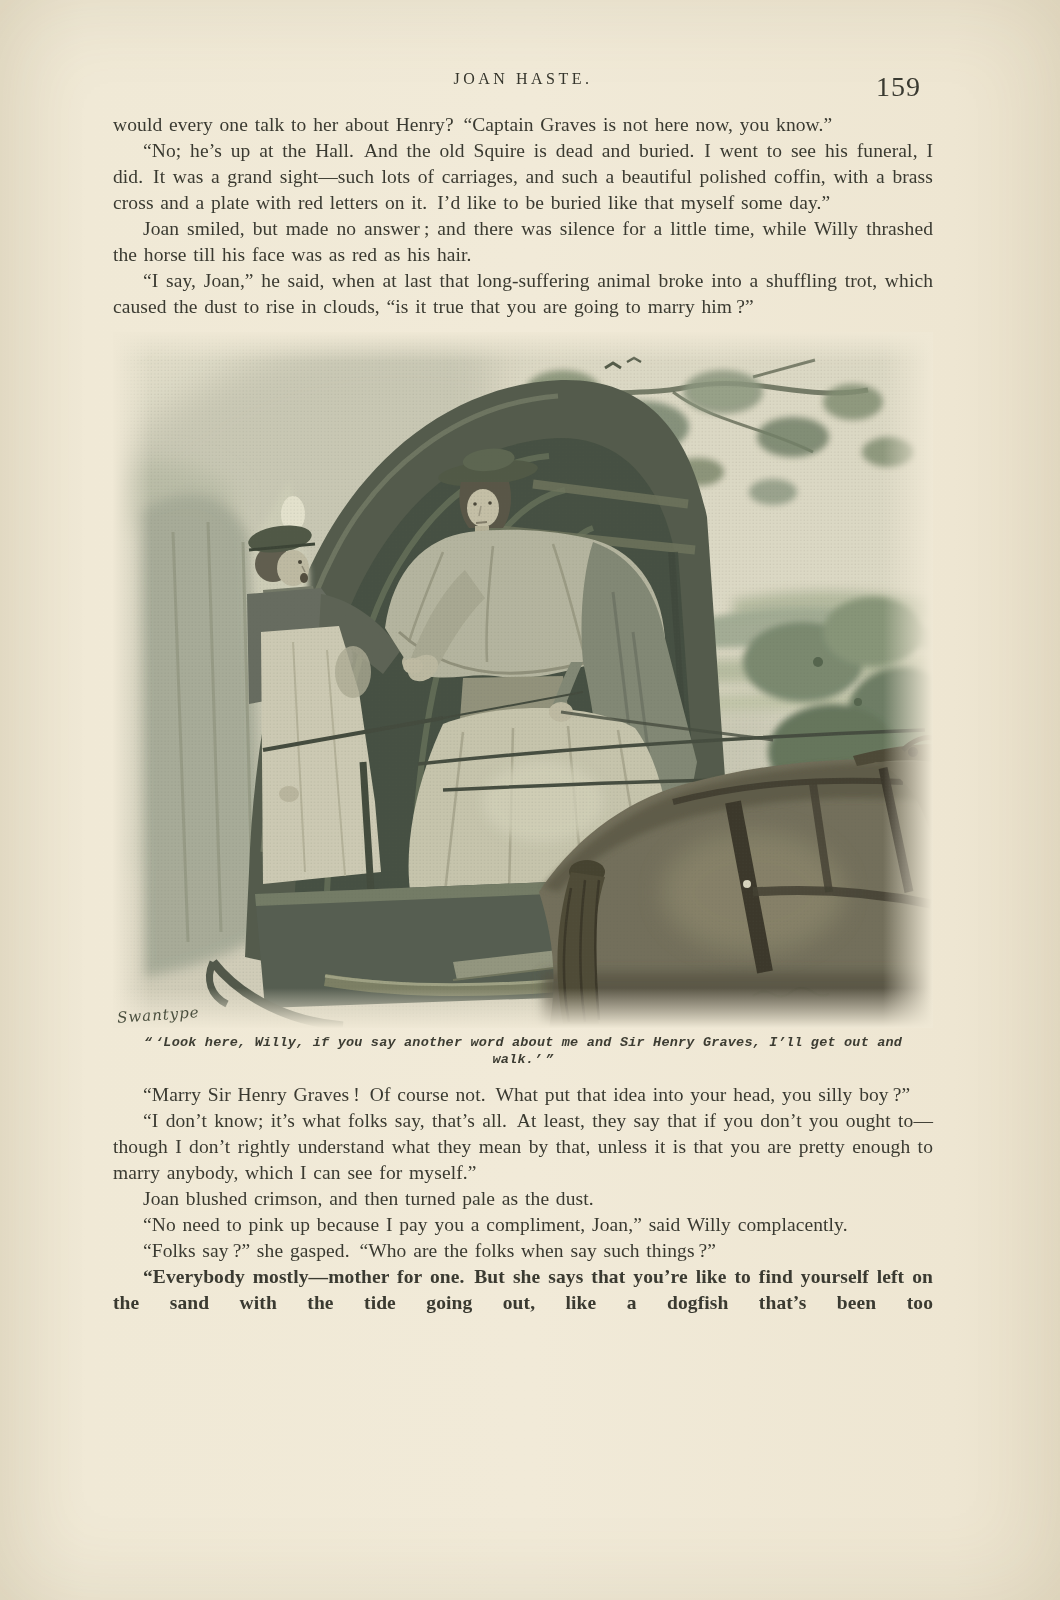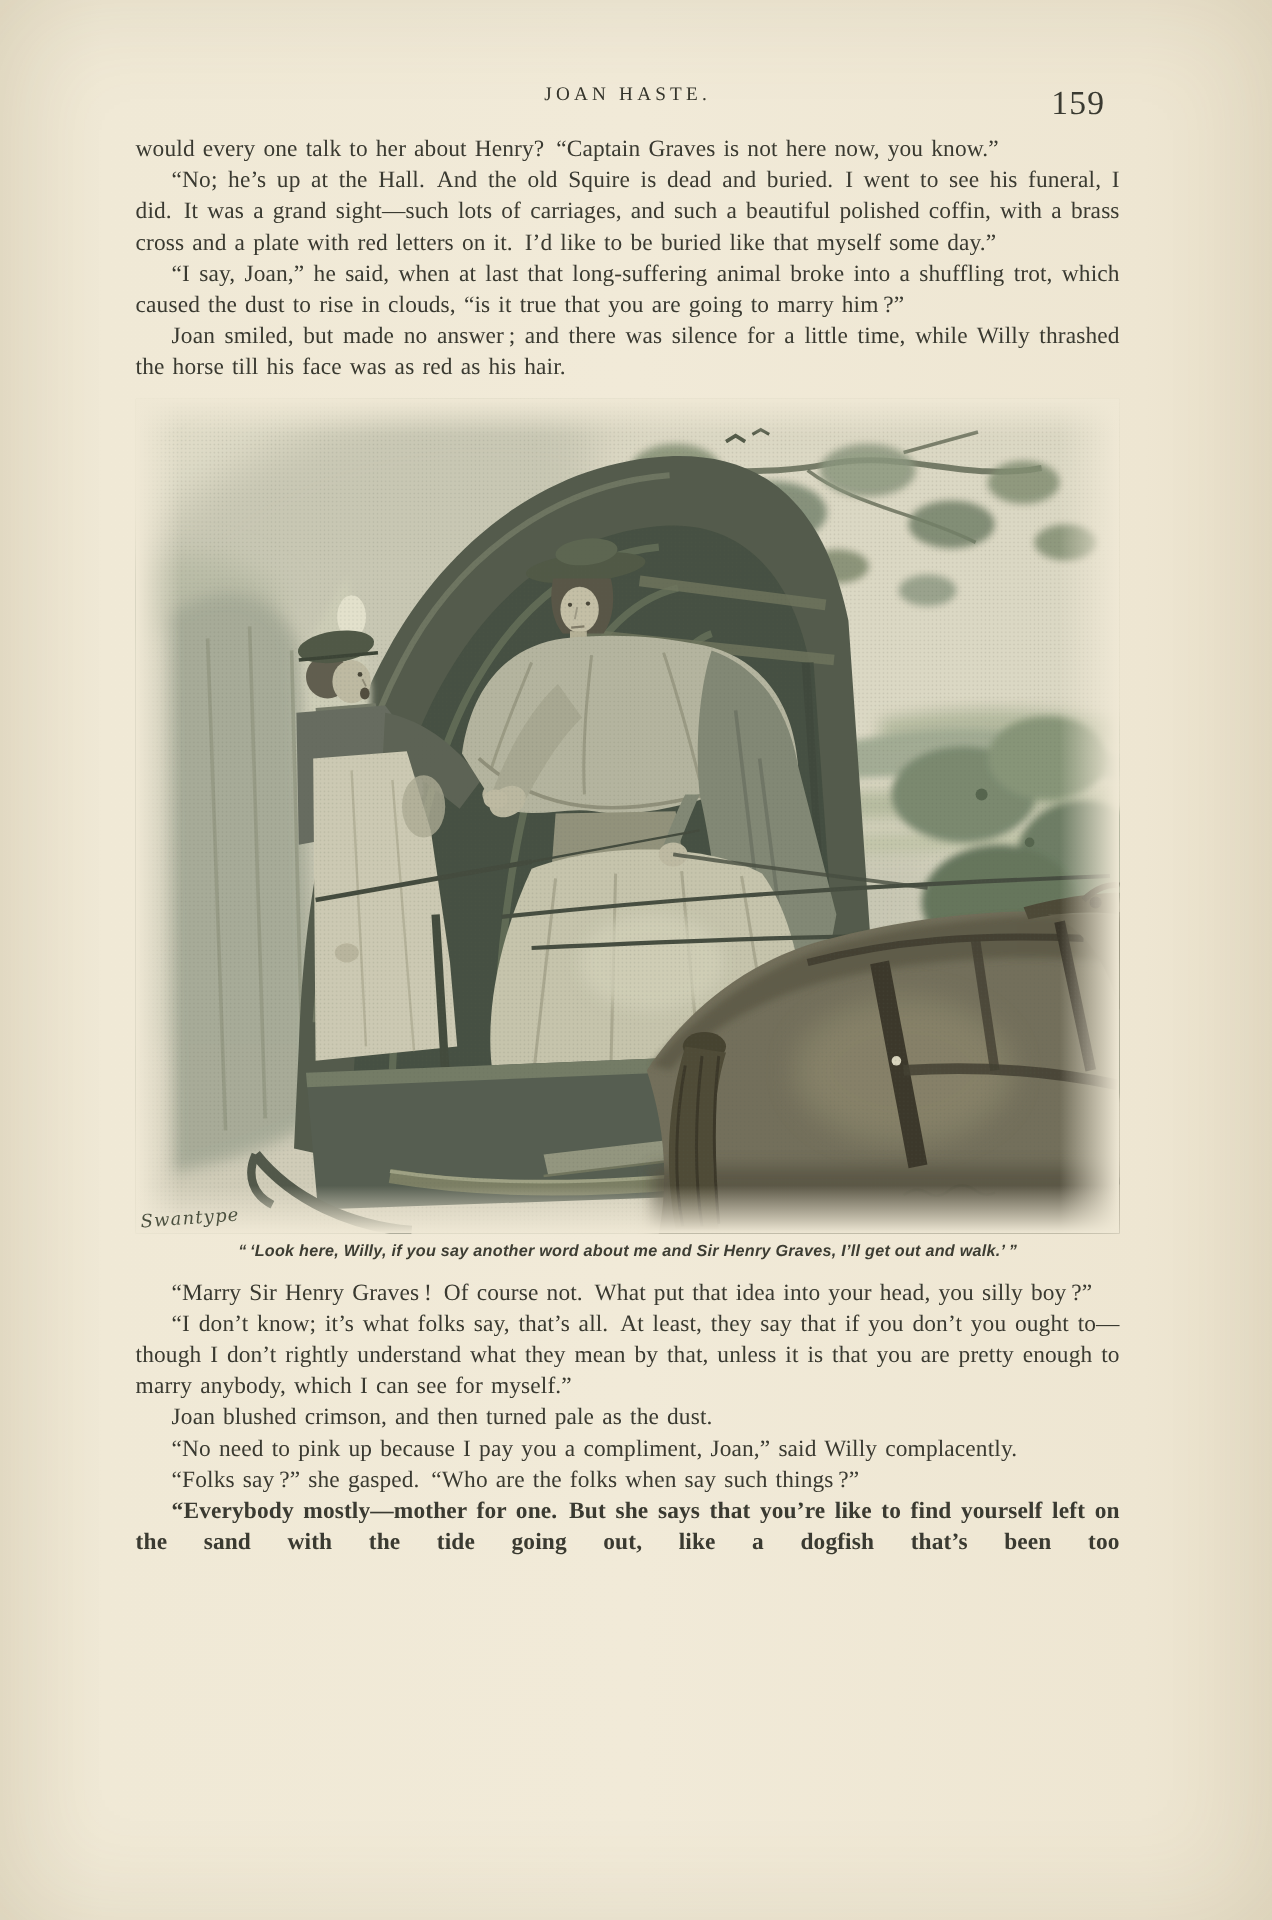--- a/index.html
+++ b/index.html
@@ -46,41 +46,41 @@
   figure.plate svg { display:block; }
   .swantype {
     position:absolute; left:4px; bottom:4px;
     font-style:italic; font-size:15px; letter-spacing:1px;
     color:#4b503f; transform:rotate(-4deg);
     font-family:"DejaVu Serif",serif;
   }
   .plate-caption {
     margin:6px 30px 14px 30px;
     text-align:center;
-    font-family:Liberation Sans, sans-serif;
+    font-family:Liberation Mono, monospace;
     font-style:italic; font-weight:bold;
     font-size:13.5px; line-height:17px;
     color:#3d3d33; letter-spacing:.2px;
   }
 </style>
 </head>
 <body>
 
 <div class="page">
 
   <div class="running-head">
     <div class="running-title">JOAN HASTE.</div>
     <div class="folio">159</div>
   </div>
 
   <div class="text-col">
     <p class="noindent">would every one talk to her about Henry? “Captain Graves is not here now, you know.”</p>
     <p>“No; he’s up at the Hall. And the old Squire is dead and buried. I went to see his funeral, I did. It was a grand sight—such lots of carriages, and such a beautiful polished coffin, with a brass cross and a plate with red letters on it. I’d like to be buried like that myself some day.”</p>
+    <p>Joan smiled, but made no answer ; and there was silence for a little time, while Willy thrashed the horse till his face was as red as his hair.</p>
     <p>“I say, Joan,” he said, when at last that long-suffering animal broke into a shuffling trot, which caused the dust to rise in clouds, “is it true that you are going to marry him ?”</p>
-    <p>Joan smiled, but made no answer ; and there was silence for a little time, while Willy thrashed the horse till his face was as red as his hair.</p>
 
     <figure class="plate">
       <svg width="820" height="696" viewBox="0 0 820 696" role="img" aria-label="Joan and Willy seated in an arched covered cart drawn by a horse, trees and fields behind">
         <defs>
           <filter id="b3" x="-20%" y="-20%" width="140%" height="140%">
               <feGaussianBlur stdDeviation="3"></feGaussianBlur>
             </filter>
           <filter id="b6" x="-30%" y="-30%" width="160%" height="160%">
               <feGaussianBlur stdDeviation="6"></feGaussianBlur>
             </filter>

